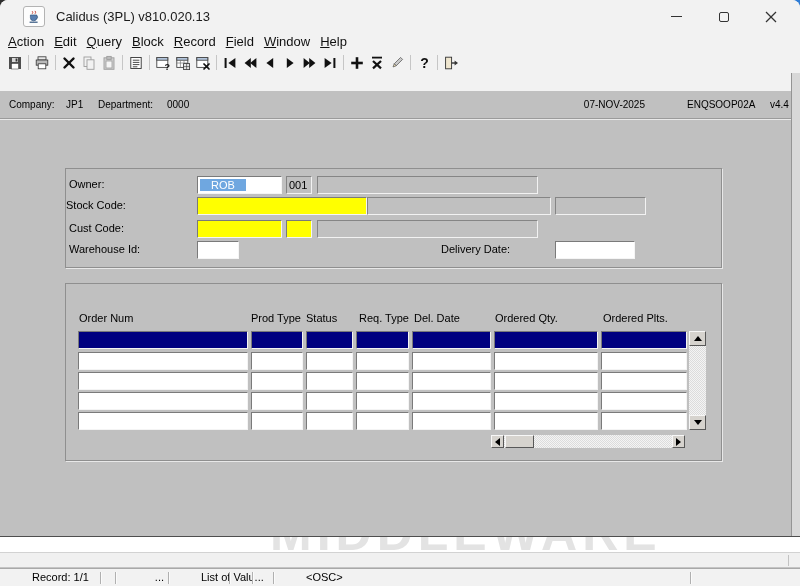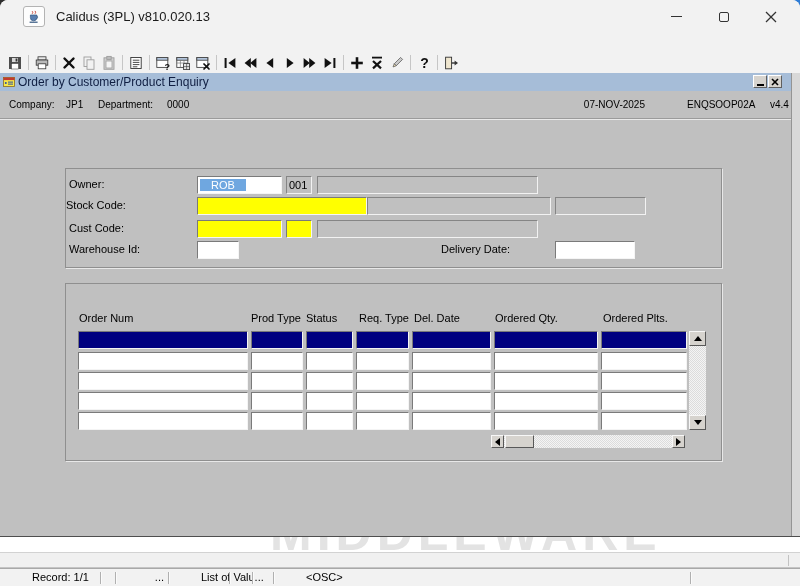--- a/index.html
+++ b/index.html
@@ -131,20 +131,30 @@
         </div>
       <div class="wc">
         <svg width="12" height="12" viewBox="0 0 12 12">
           <line x1="1" y1="1" x2="11" y2="11" stroke="#333" stroke-width="1.3"></line>
           <line x1="11" y1="1" x2="1" y2="11" stroke="#333" stroke-width="1.3"></line>
         </svg>
       </div>
     </div>
   </div>
 
+  <div class="menubar">
+    <div class="menu-item">Action</div>
+    <div class="menu-item">Edit</div>
+    <div class="menu-item">Query</div>
+    <div class="menu-item">Block</div>
+    <div class="menu-item">Record</div>
+    <div class="menu-item">Field</div>
+    <div class="menu-item">Window</div>
+    <div class="menu-item">Help</div>
+  </div>
 
   <div class="toolbar">
     <span class="tbi">
       <svg width="16" height="16" viewBox="0 0 16 16">
           <rect x="2" y="2" width="12" height="12" fill="#4d4d4d"></rect>
           <rect x="4.5" y="8.5" width="7" height="5.5" fill="#fff" stroke="#333" stroke-width="0.5"></rect>
           <rect x="5" y="3" width="6" height="4" fill="#d8d8d8"></rect>
           <rect x="8.6" y="3.5" width="1.8" height="3" fill="#333"></rect>
         </svg>
     </span>
@@ -284,41 +294,20 @@
     <span class="tsep"></span>
     <span class="tbi">
       <svg width="16" height="16" viewBox="0 0 16 16">
           <rect x="2.6" y="2.2" width="6" height="11.6" fill="#efe6cf" stroke="#333" stroke-width="0.9"></rect>
           <line x1="8.6" y1="8" x2="13" y2="8" stroke="#333" stroke-width="1.4"></line>
           <polygon points="11.6,5.4 15,8 11.6,10.6" fill="#333"></polygon>
         </svg>
     </span>
   </div>
 
-  <div class="mdi-titlebar">
-    <svg width="12" height="12" viewBox="0 0 12 12">
-      <rect x="0.5" y="1.5" width="11" height="9" fill="#f6e74a" stroke="#8a6d1f" stroke-width="0.8"></rect>
-      <rect x="0.5" y="1.5" width="11" height="2.6" fill="#c23b2e"></rect>
-      <circle cx="2.8" cy="7" r="1" fill="#2b4fa0"></circle>
-      <rect x="5" y="5.6" width="5" height="1" fill="#2b4fa0"></rect>
-      <rect x="5" y="7.6" width="5" height="1" fill="#2b4fa0"></rect>
-    </svg>
-    <span class="mdi-title">Order by Customer/Product Enquiry</span>
-    <div class="mdi-buttons">
-      <div class="mdi-btn">
-          <div class="mdi-min-glyph"></div>
-        </div>
-      <div class="mdi-btn">
-        <svg width="8" height="8" viewBox="0 0 8 8">
-            <line x1="1" y1="1" x2="7" y2="7" stroke="#000" stroke-width="1.6"></line>
-            <line x1="7" y1="1" x2="1" y2="7" stroke="#000" stroke-width="1.6"></line>
-          </svg>
-      </div>
-    </div>
-  </div>
   <div class="right-strip"></div>
 
   <div class="client">
 
     <span class="txt" style="left:9px; top:8px;">Company:</span>
     <span class="txt" style="left:66px; top:8px;">JP1</span>
     <span class="txt" style="left:98px; top:8px;">Department:</span>
     <span class="txt" style="left:167px; top:8px;">0000</span>
     <span class="txt" style="left:560px; top:8px; width:85px; text-align:right;">07-NOV-2025</span>
     <span class="txt" style="left:687px; top:8px;">ENQSOOP02A</span>

